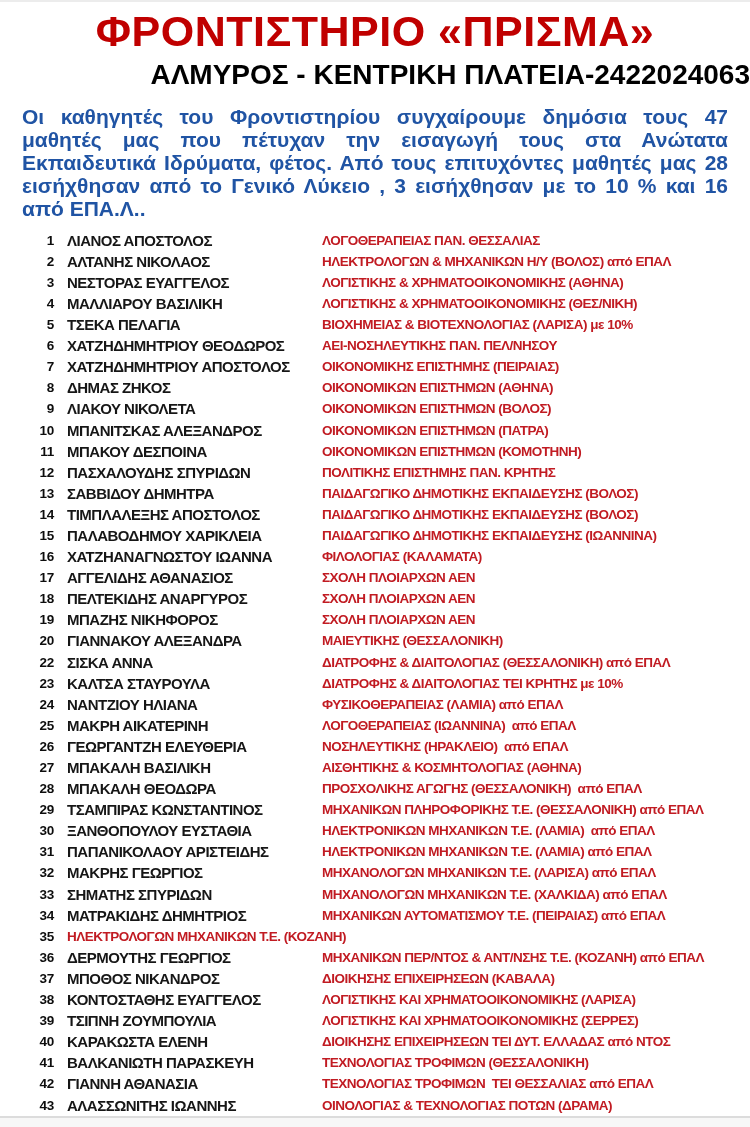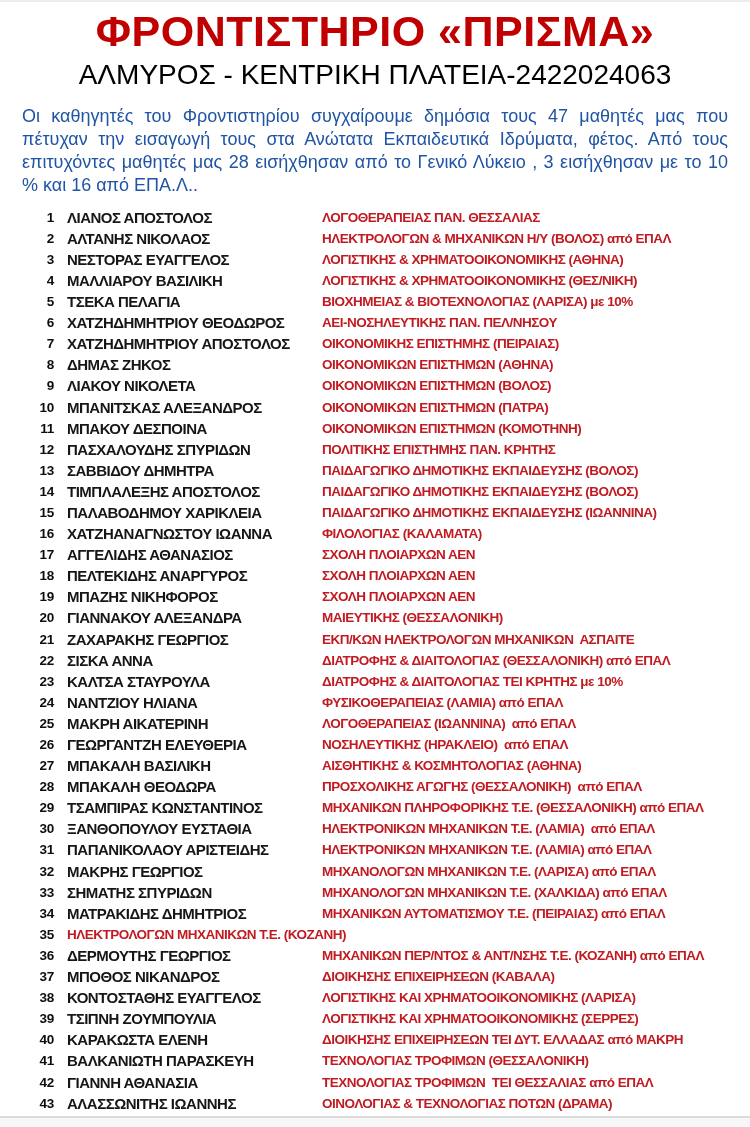--- a/index.html
+++ b/index.html
@@ -16,27 +16,27 @@
     position:relative;
   }
   .page{position:relative;width:750px;height:1127px;background:#ffffff;}
   .topline{position:absolute;top:0;left:0;width:100%;height:2px;background:#ececec;}
   .title{
     margin:0;padding-top:8px;text-align:center;
     font-size:43px;line-height:1.08;font-weight:bold;
     color:var(--title-red);letter-spacing:0.5px;
   }
   .subtitle{
-    margin:5px 0 0 0;text-align:center;
-    font-size:28px;line-height:1.15;font-weight:normal;
+    margin:5px 0 0 0;text-align:right;
+    font-size:28px;line-height:1.15;font-weight:bold;
     color:#000000;letter-spacing:0px;
   }
   .announcement{
     margin:13px 22px 0 22px;
-    font-size:18px;line-height:23px;font-weight:normal;
+    font-size:21px;line-height:23px;font-weight:bold;
     color:var(--text-blue);
     text-align:justify;
   }
   .students{
     margin-top:10px;
   }
   .row{
     display:grid;
     grid-template-columns:54px 242px 1fr;
     column-gap:13px;
@@ -194,25 +194,20 @@
     <span class="name">ΜΠΑΖΗΣ ΝΙΚΗΦΟΡΟΣ</span>
     <span class="school">ΣΧΟΛΗ ΠΛΟΙΑΡΧΩΝ ΑΕΝ</span>
   </div>
 
   <div class="row">
     <span class="num">20</span>
     <span class="name">ΓΙΑΝΝΑΚΟΥ ΑΛΕΞΑΝΔΡΑ</span>
     <span class="school">ΜΑΙΕΥΤΙΚΗΣ (ΘΕΣΣΑΛΟΝΙΚΗ)</span>
   </div>
 
-  <div class="row">
-    <span class="num">21</span>
-    <span class="name">ΖΑΧΑΡΑΚΗΣ ΓΕΩΡΓΙΟΣ</span>
-    <span class="school">ΕΚΠ/ΚΩΝ ΗΛΕΚΤΡΟΛΟΓΩΝ ΜΗΧΑΝΙΚΩΝ  ΑΣΠΑΙΤΕ</span>
-  </div>
 
   <div class="row">
     <span class="num">22</span>
     <span class="name">ΣΙΣΚΑ ΑΝΝΑ</span>
     <span class="school">ΔΙΑΤΡΟΦΗΣ &amp; ΔΙΑΙΤΟΛΟΓΙΑΣ (ΘΕΣΣΑΛΟΝΙΚΗ) από ΕΠΑΛ</span>
   </div>
 
   <div class="row">
     <span class="num">23</span>
     <span class="name">ΚΑΛΤΣΑ ΣΤΑΥΡΟΥΛΑ</span>
@@ -310,21 +305,21 @@
 
   <div class="row">
     <span class="num">39</span>
     <span class="name">ΤΣΙΠΝΗ ΖΟΥΜΠΟΥΛΙΑ</span>
     <span class="school">ΛΟΓΙΣΤΙΚΗΣ ΚΑΙ ΧΡΗΜΑΤΟΟΙΚΟΝΟΜΙΚΗΣ (ΣΕΡΡΕΣ)</span>
   </div>
 
   <div class="row">
     <span class="num">40</span>
     <span class="name">ΚΑΡΑΚΩΣΤΑ ΕΛΕΝΗ</span>
-    <span class="school">ΔΙΟΙΚΗΣΗΣ ΕΠΙΧΕΙΡΗΣΕΩΝ ΤΕΙ ΔΥΤ. ΕΛΛΑΔΑΣ από ΜΑΚΡΗ</span>
+    <span class="school">ΔΙΟΙΚΗΣΗΣ ΕΠΙΧΕΙΡΗΣΕΩΝ ΤΕΙ ΔΥΤ. ΕΛΛΑΔΑΣ από ΝΤΟΣ</span>
   </div>
 
   <div class="row">
     <span class="num">41</span>
     <span class="name">ΒΑΛΚΑΝΙΩΤΗ ΠΑΡΑΣΚΕΥΗ</span>
     <span class="school">ΤΕΧΝΟΛΟΓΙΑΣ ΤΡΟΦΙΜΩΝ (ΘΕΣΣΑΛΟΝΙΚΗ)</span>
   </div>
 
   <div class="row">
     <span class="num">42</span>

